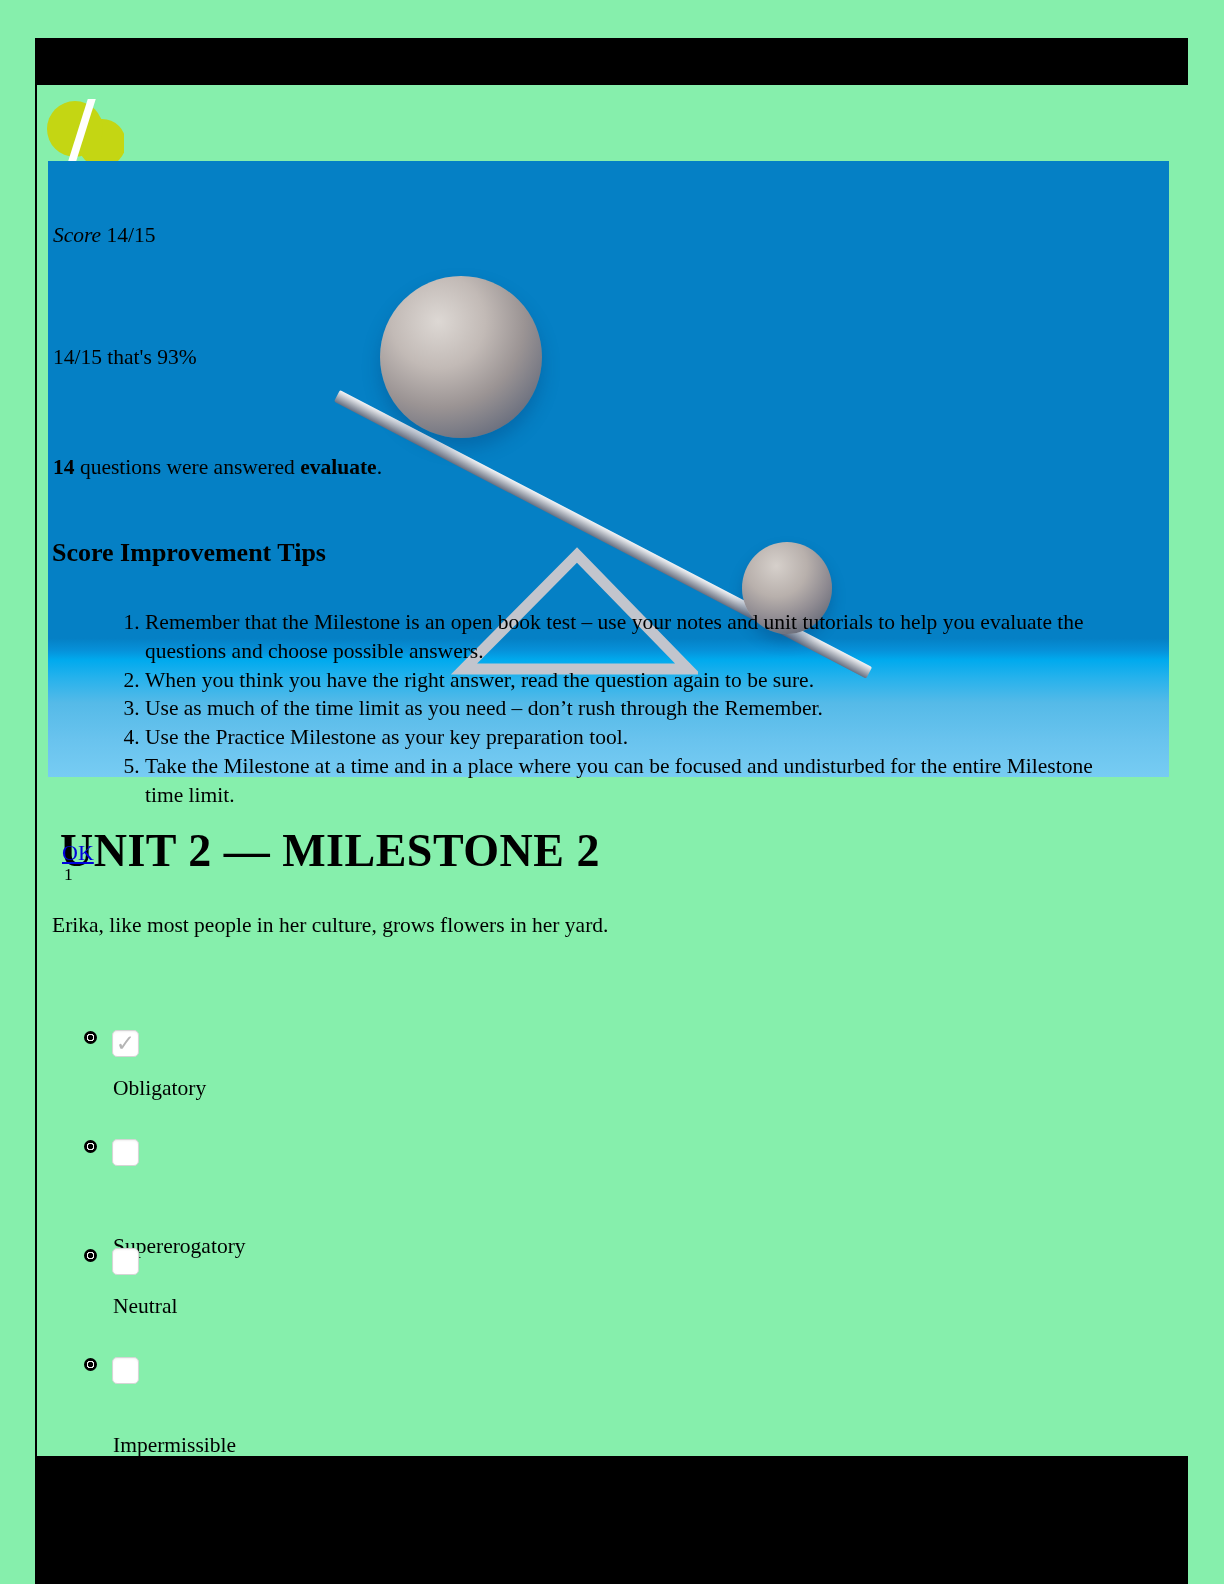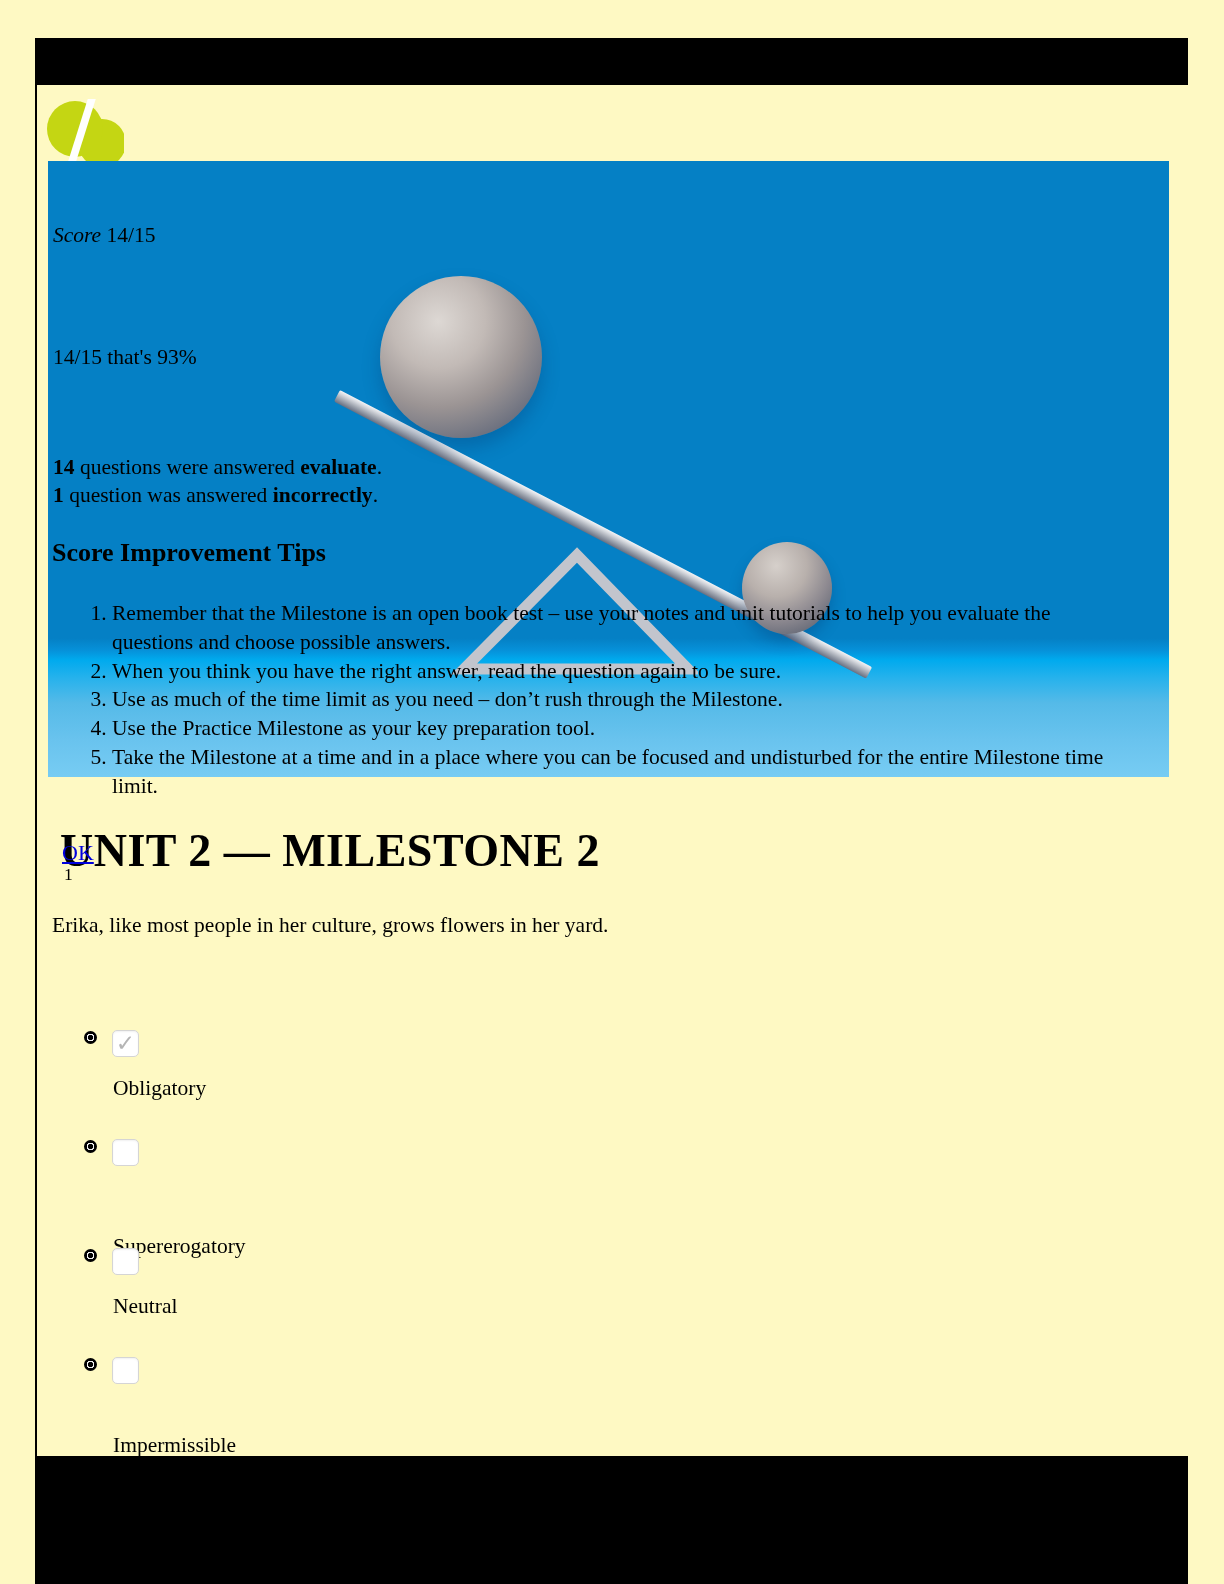--- a/index.html
+++ b/index.html
@@ -1,19 +1,19 @@
 <!DOCTYPE html>
 <html><head>
 <meta charset="utf-8">
 <style>
   * { margin:0; padding:0; box-sizing:border-box; }
   html,body { background:#fff; }
   .page {
     position:relative; width:1224px; height:1584px; margin:0 auto;
-    background:#fef9c3; overflow:hidden;
+    background:#86efac; overflow:hidden;
     font-family:"Liberation Serif","DejaVu Serif",serif; color:#000;
   }
   .abs { position:absolute; }
 
   
   .top-bar    { left:35px; top:38px;   width:1153px; height:47px;  background:#000; }
   .bottom-bar { left:35px; top:1456px; width:1153px; height:128px; background:#000; }
   .left-rule  { left:35px; top:85px;   width:2px;    height:1371px; background:#000; }
 
   
@@ -47,21 +47,21 @@
   }
   .triangle-svg { left:402px; top:384px; }
 
   
   .hero-text { font-size:21.5px; line-height:28px; z-index:5; }
   .b { font-weight:bold; }
   .i { font-style:italic; }
   .tips-title { font-size:26px; font-weight:bold; z-index:5;text-align:right; }
   .tips-list  { left:48px; top:599px; width:1075px; font-size:21.5px;
                 line-height:28.8px; z-index:5; }
-  .tips-list ol { padding-left:64px; }
+  .tips-list ol { padding-left:97px;margin-top:9px; }
 
   
   .unit-heading { left:60px; top:824px; font-size:46px; font-weight:bold;
                   letter-spacing:.5px; z-index:2; }
   .ok-link { left:62px; top:840px; font-size:22px; color:#0000dd;
              text-decoration:underline; z-index:6; cursor:pointer; }
   .q-number { left:64px; top:864px; font-size:17.5px; z-index:1; }
   .prompt   { left:52px; top:913px;  font-size:21.5px; }
   .question { left:52px; top:966px;  font-size:21.5px; font-weight:bold; }
 
@@ -108,31 +108,28 @@
     <span>14/15</span>
   </div>
 
   <div class="abs hero-text" style="left:53px; top:343px;">14/15 that's 93%</div>
 
 
   <div class="abs hero-text" style="left:53px; top:453px;">
     <span class="b">14</span><span> questions were answered </span><span class="b">evaluate</span><span>.</span>
   </div>
 
-  <div class="abs hero-text" style="left:53px; top:481px;">
-    <span class="b">1</span><span> question was answered </span><span class="b">incorrectly</span><span>.</span>
-  </div>
 
   <div class="abs tips-title" style="left:52px; top:538px;">Score Improvement Tips</div>
 
   <div class="abs tips-list">
     <ol>
       <li>Remember that the Milestone is an open book test – use your notes and unit tutorials to help you evaluate the questions and choose possible answers.</li>
       <li>When you think you have the right answer, read the question again to be sure.</li>
-      <li>Use as much of the time limit as you need – don’t rush through the Milestone.</li>
+      <li>Use as much of the time limit as you need – don’t rush through the Remember.</li>
       <li>Use the Practice Milestone as your key preparation tool.</li>
       <li>Take the Milestone at a time and in a place where you can be focused and undisturbed for the entire Milestone time limit.</li>
     </ol>
   </div>
 
   <div class="abs unit-heading">UNIT 2 — MILESTONE 2</div>
   <a class="abs ok-link">OK</a>
   <div class="abs q-number">1</div>
 
   <div class="abs prompt">Erika, like most people in her culture, grows flowers in her yard.</div>

